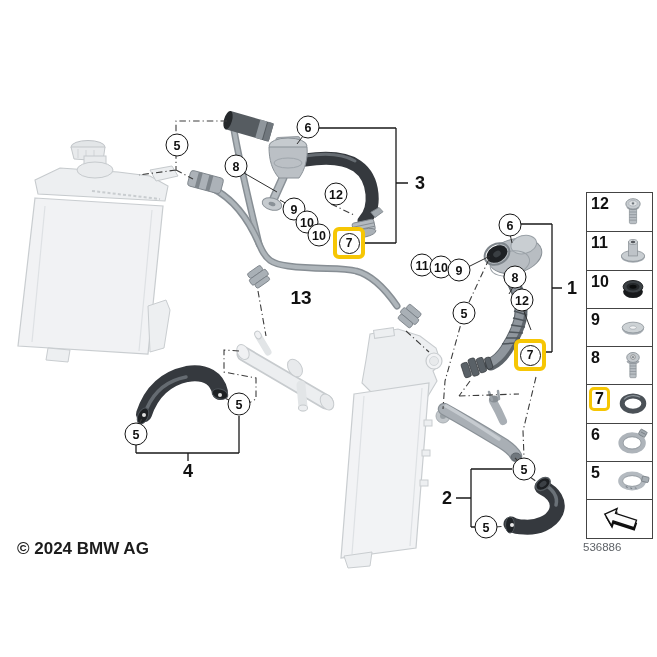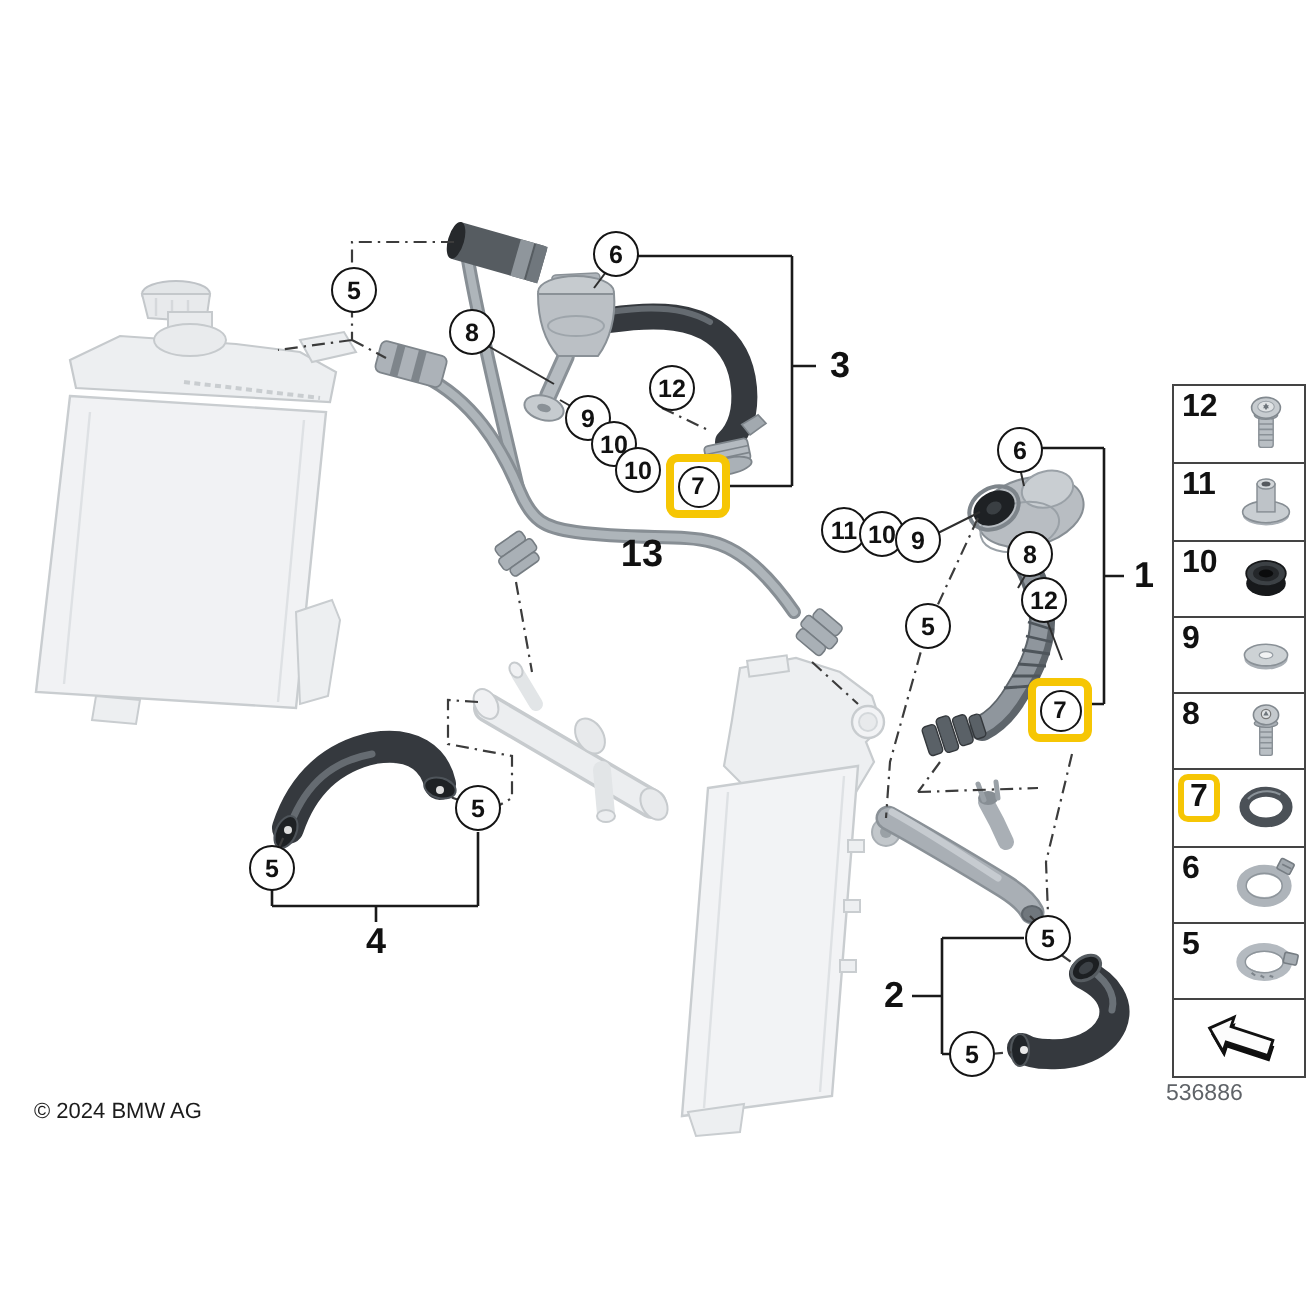--- a/index.html
+++ b/index.html
@@ -24,21 +24,21 @@
   #legend{position:absolute;left:586px;top:192px;width:67px;border:1.3px solid #444;
     background:#fff;box-sizing:border-box;z-index:3;}
   .legend-cell{position:relative;height:38.3px;border-top:1.2px solid #444;box-sizing:border-box;}
   .legend-cell:first-child{border-top:none;}
   .legend-num{position:absolute;left:4px;top:1px;font-weight:bold;font-size:16px;color:#111;line-height:20px;}
   .legend-num.hl{left:2px;top:2px;border:3.5px solid var(--hl);border-radius:5px;
     padding:0 3px;background:#fff;line-height:18px;}
   .legend-icon{position:absolute;right:1px;top:50%;transform:translateY(-50%);width:36px;height:32px;}
   .legend-cell.full .legend-icon{left:50%;right:auto;transform:translate(-50%,-50%);width:56px;height:34px;}
   
-  .copyright{position:absolute;left:17px;top:550px;font-size:11px;font-weight:400;color:#1c1c1c;z-index:3;}
+  .copyright{position:absolute;left:17px;top:539px;font-size:17px;font-weight:700;color:#1c1c1c;z-index:3;}
   .diagram-number{position:absolute;left:583px;top:541px;width:70px;
     font-size:11.5px;color:#5f6368;z-index:3;}
 </style>
 </head>
 <body>
 
 <div id="stage">
 
 <svg width="0" height="0" style="position:absolute" aria-hidden="true">
   <defs>
@@ -293,21 +293,21 @@
       <div class="callout" style="left: 464px; top: 313px;">5</div>
       <div class="callout-box" style="left: 530px; top: 355px;">
         <div class="callout">7</div>
       </div>
       <div class="callout" style="left: 136px; top: 434px;">5</div>
       <div class="callout" style="left: 239px; top: 404px;">5</div>
       <div class="callout" style="left: 524px; top: 469px;">5</div>
       <div class="callout" style="left: 486px; top: 527px;">5</div>
       <div class="part-label" style="left: 420px; top: 183px;">3</div>
       <div class="part-label" style="left: 572px; top: 288px;">1</div>
-      <div class="part-label big" style="left: 301px; top: 278px; margin-left: 20px;">13</div>
+      <div class="part-label big" style="left: 301px; top: 298px;">13</div>
       <div class="part-label" style="left: 188px; top: 471px;">4</div>
       <div class="part-label" style="left: 447px; top: 498px;">2</div>
     </div>
 
 <div id="legend">
       <div class="legend-cell">
         <span class="legend-num">12</span>
         <svg class="legend-icon" viewBox="0 0 40 34">
           <use href="#torx-screw-icon"></use>
         </svg>

